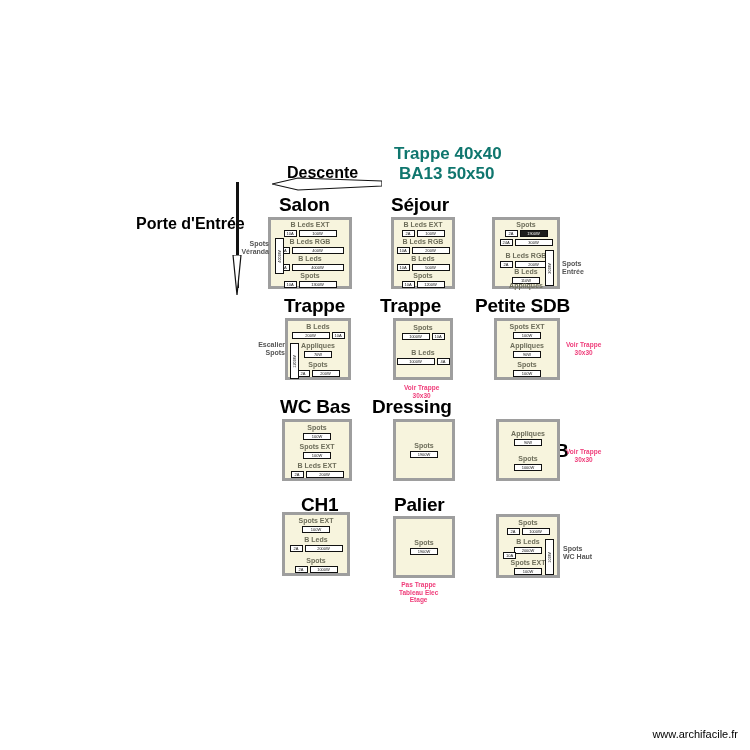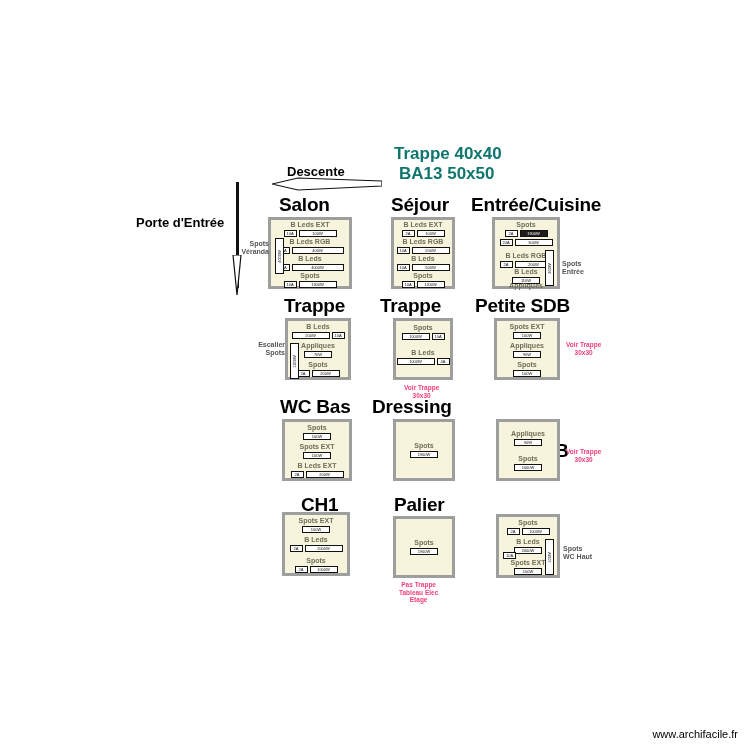--- a/index.html
+++ b/index.html
@@ -31,21 +31,21 @@
   }
   .note-blue {
     position: absolute;
     font-size: 17px;
     font-weight: bold;
     color: #0f766e;
     white-space: nowrap;
   }
   .label-black {
     position: absolute;
-    font-size: 13px;
+    font-size: 16px;
     font-weight: bold;
     color: #000000;
     white-space: nowrap;
   }
   .label-grey {
     position: absolute;
     font-size: 7px;
     font-weight: bold;
     color: #555555;
     white-space: nowrap;
@@ -242,21 +242,20 @@
     </div>
     <div class="circuit-row" style="top:52px;">
       <span class="circuit-label">Spots</span>
       <span class="chip-line">
         <span class="chip amp">10A</span>
         <span class="chip watt-narrow">1200W</span>
       </span>
     </div>
   </div>
 
-  <div class="room-title" style="left:471px; top:194px;">Entrée/Cuisine</div>
   <div class="room-box" style="left:492px; top:217px; width:68px; height:72px;">
     <div class="circuit-row" style="top:1px;">
       <span class="circuit-label">Spots</span>
       <span class="chip-line">
         <span class="chip amp">2A</span>
         <span class="chip watt-narrow dark">1900W</span>
       </span>
     </div>
     <div class="circuit-row" style="top:18px;">
 

